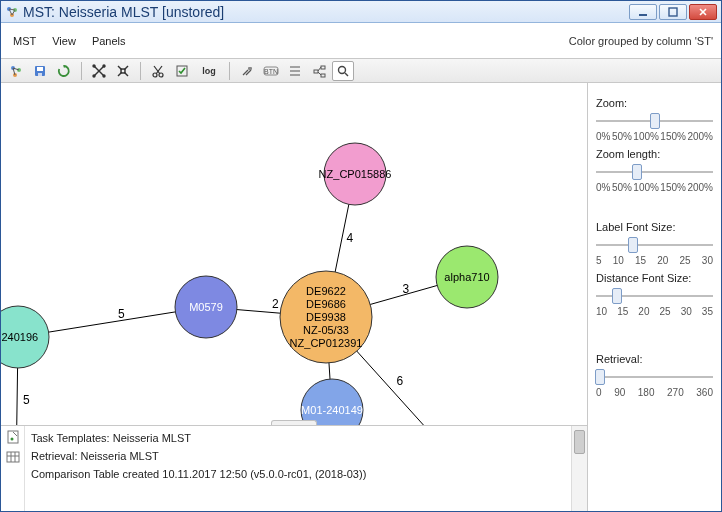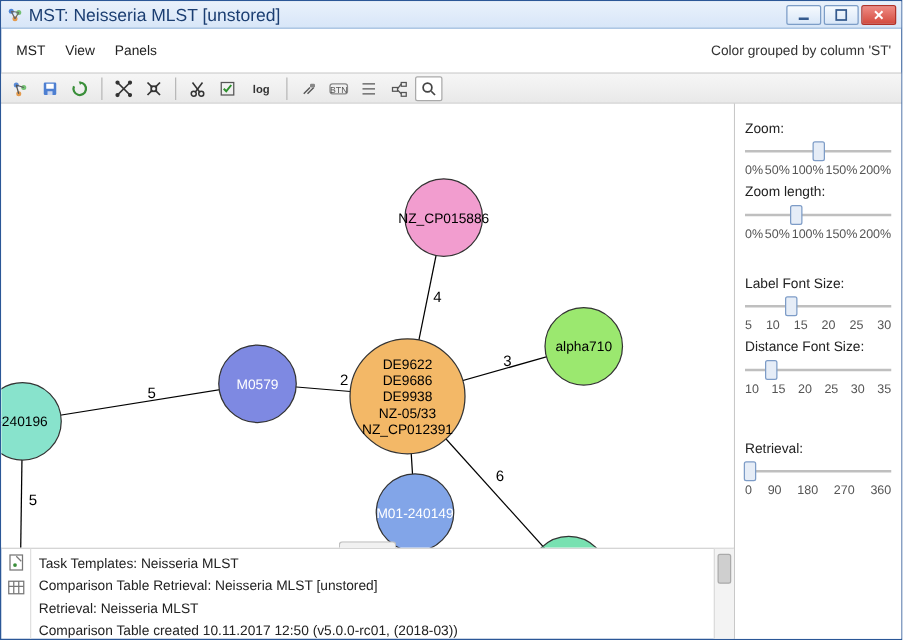--- a/index.html
+++ b/index.html
@@ -14,21 +14,21 @@
   .menubar { height: 36px; display: flex; align-items: center; padding: 0 4px; border-bottom: 1px solid #c8c8c8; }
   .menu-item { padding: 2px 8px; color: #222; cursor: pointer; }
   .menu-right { margin-left: auto; color: #333; padding-right: 4px; }
   .toolbar { height: 24px; background: linear-gradient(#f6f6f6,#e9e9e9); border-bottom: 1px solid #c8c8c8; display: flex; align-items: center; padding: 0 4px; gap: 2px; }
   .tbtn { width: 22px; height: 20px; border: 1px solid transparent; border-radius: 2px; display: flex; align-items: center; justify-content: center; cursor: pointer; }
   .tsep { width: 1px; height: 18px; background: #b8b8b8; margin: 0 4px; }
   .content { flex: 1; display: flex; min-height: 0; }
   .canvas-area { flex: 1; display: flex; flex-direction: column; min-width: 0; border-right: 1px solid #c8c8c8; }
   .graph { flex: 1; position: relative; overflow: hidden; background: #fff; }
   .graph svg { position: absolute; inset: 0; }
-  .loglist { height: 73px; border-top: 1px solid #c8c8c8; display: flex; }
+  .loglist { height: 86px; border-top: 1px solid #c8c8c8; display: flex; }
   .log-gutter { width: 24px; border-right: 1px solid #e0e0e0; display:flex; flex-direction:column; align-items:center; padding-top:4px; gap:6px; }
   .log-icon { width:14px; height:14px; }
   .log-lines { flex:1; padding: 3px 6px; overflow: hidden; color:#222; }
   .log-lines div { line-height: 18px; white-space: nowrap; }
   .log-scroll { width: 16px; border-left: 1px solid #dcdcdc; background: #f3f3f3; position:relative; }
   .log-scroll .thumb { position:absolute; left:2px; right:2px; height:24px; top:4px; background:#cfcfcf; border:1px solid #aaa; border-radius:2px; }
   .sidepanel { width: 133px; padding: 8px 8px; background: #fff; }
   .sp-label { color: #222; margin-top: 6px; }
   .slider-wrap { margin-top: 4px; }
   .slider { position: relative; height: 16px; }
@@ -229,21 +229,20 @@
               </svg></span>
           <span class="log-icon"><svg width="14" height="14">
                 <rect x="1" y="2" width="12" height="10" fill="none" stroke="#777"></rect>
                 <line x1="1" y1="6" x2="13" y2="6" stroke="#777"></line>
                 <line x1="5" y1="2" x2="5" y2="12" stroke="#777"></line>
                 <line x1="9" y1="2" x2="9" y2="12" stroke="#777"></line>
               </svg></span>
         </div>
         <div class="log-lines">
           <div>Task Templates: Neisseria MLST</div>
-          <div>Comparison Table Retrieval: Neisseria MLST [unstored]</div>
           <div>Retrieval: Neisseria MLST</div>
           <div>Comparison Table created  10.11.2017 12:50 (v5.0.0-rc01,  (2018-03))</div>
         </div>
         <div class="log-scroll">
             <div class="thumb"></div>
           </div>
       </div>
     </div>
 
     <div class="sidepanel">

